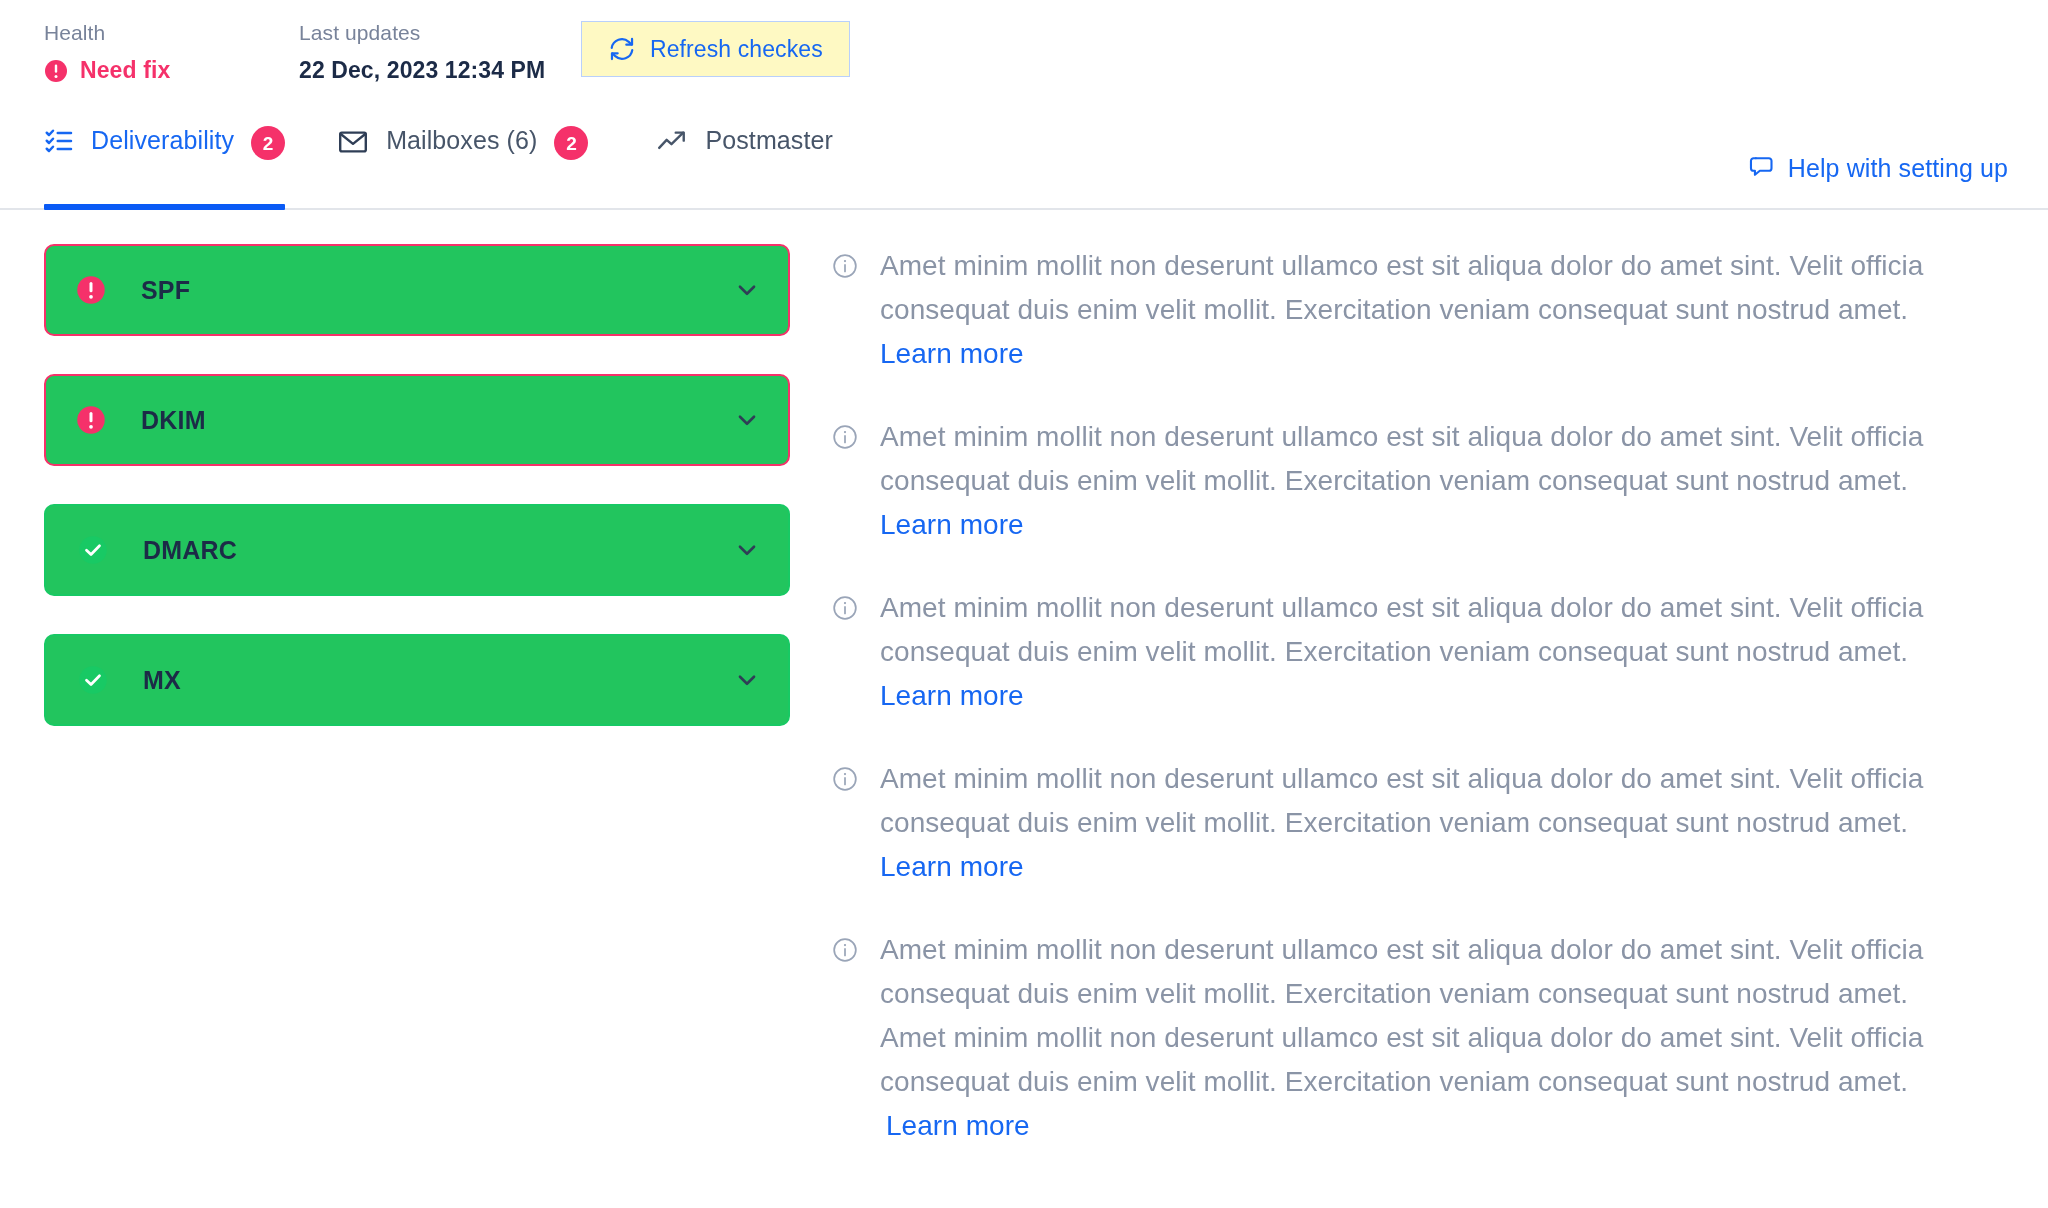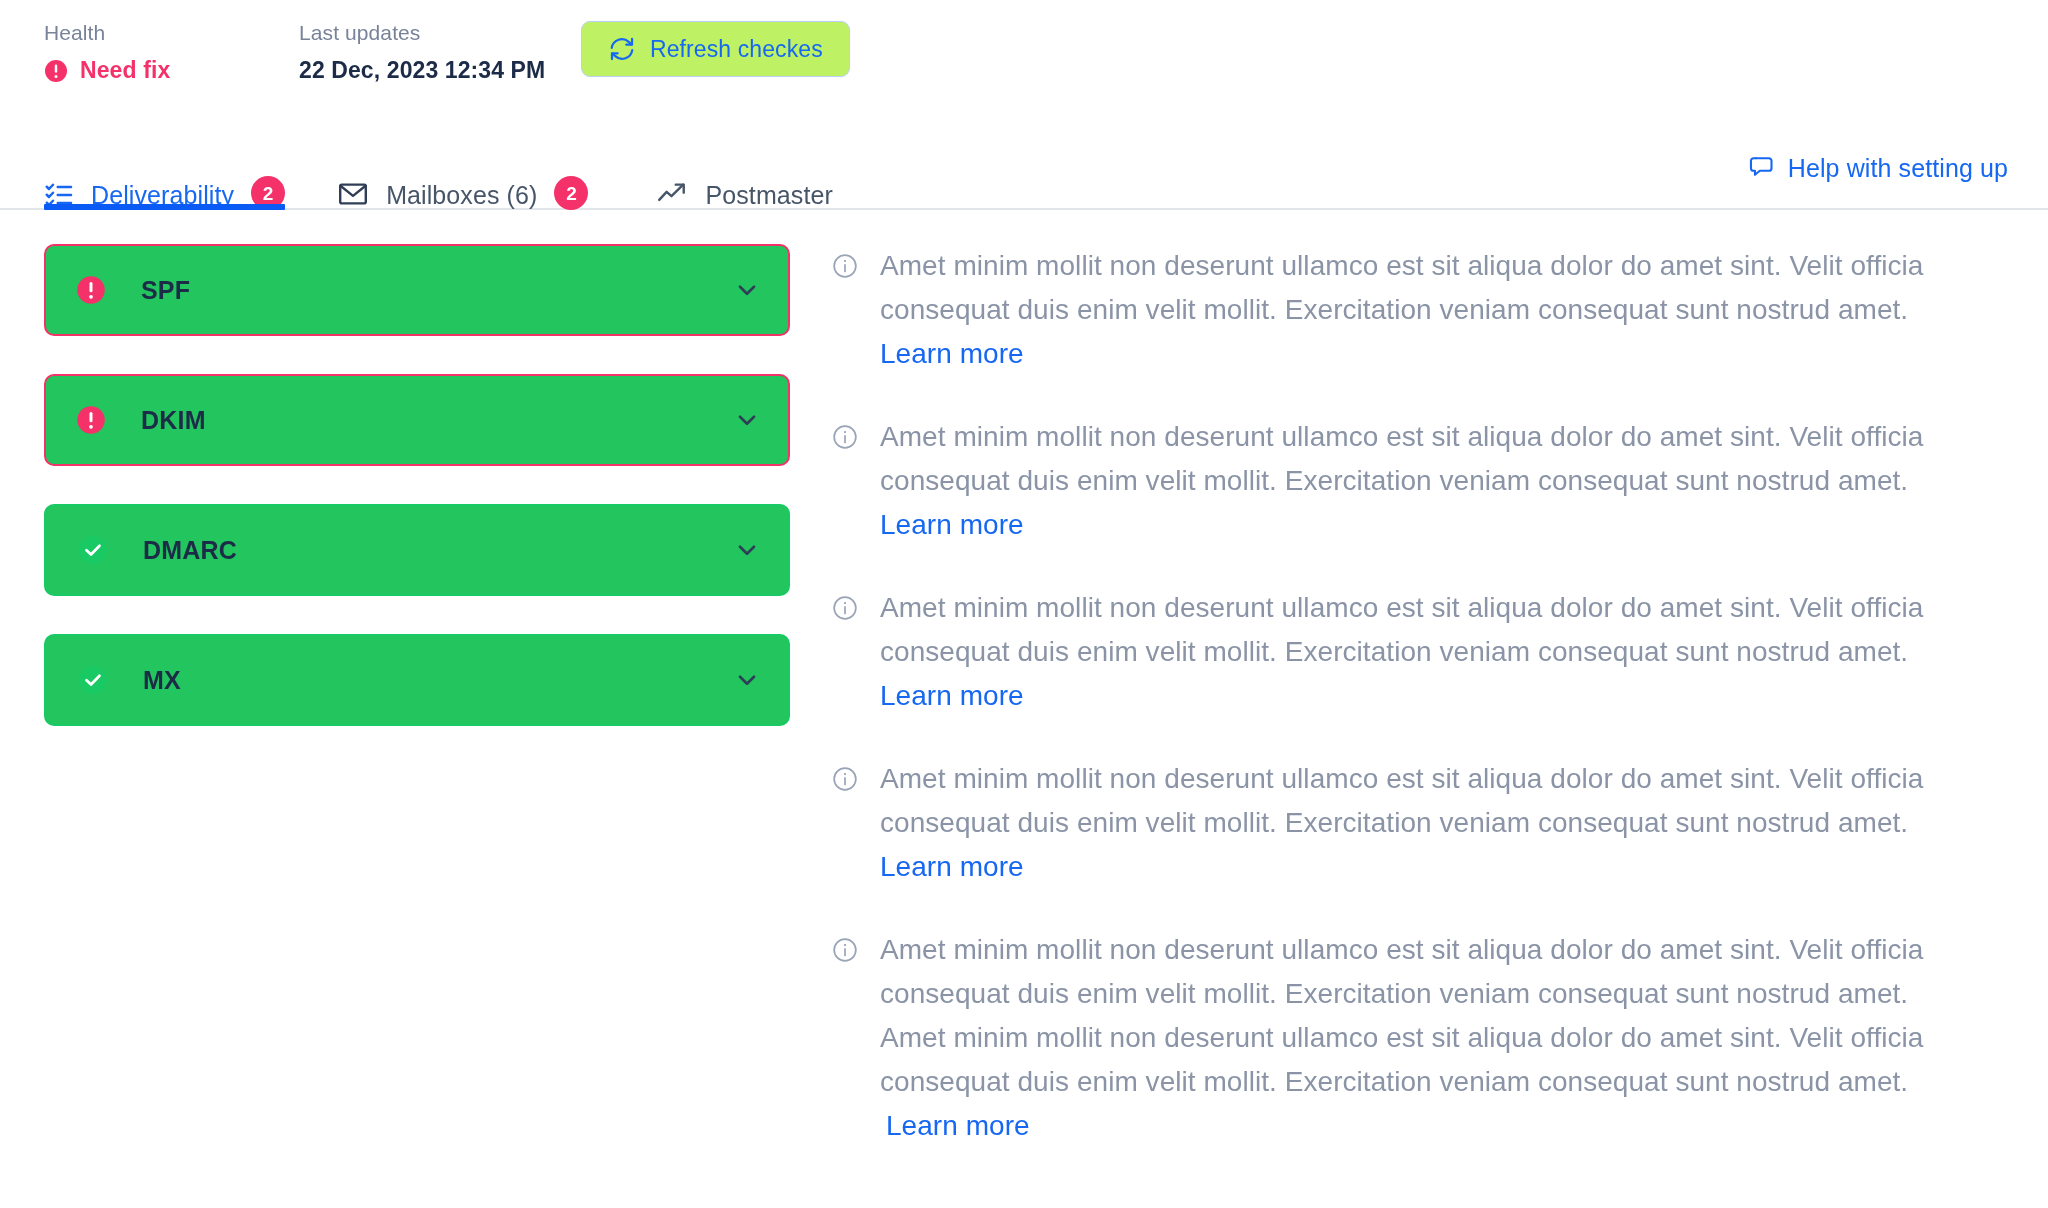--- a/index.html
+++ b/index.html
@@ -28,38 +28,38 @@
   .stat-value-date {
     font-size: 23px; font-weight: bold; color: #1c2b47; letter-spacing: 0.1px;
     white-space: nowrap;
   }
   .err-dot { width: 24px; height: 24px; flex: 0 0 24px; display: block; }
 
   .refresh-btn {
     margin-left: 32px; margin-top: 1px;
     display: inline-flex; align-items: center; gap: 14px;
     height: 56px; padding: 0 26px;
-    border: 1.5px solid #b9d0fb; border-radius: 9px;
-    background: #bef264; cursor: pointer;
+    border: 1.5px solid #b9d0fb; border-radius: 0;
+    background: #fef9c3; cursor: pointer;
     font-family: "Liberation Sans", sans-serif;
   }
   .refresh-btn .lbl { font-size: 23px; color: #1667f2; letter-spacing: 0.1px; }
 
   
   .tabs-wrap { position: relative; margin-top: 42px; height: 84px; }
   .tabs-line {
     position: absolute; left: 0; right: 0; bottom: 0;
     height: 2px; background: #e2e5ea;
   }
   .tabs-row {
     position: absolute; left: 44px; right: 40px; bottom: 0; top: 0;
     display: flex; align-items: center;
   }
   .tab {
-    display: inline-flex; align-items: flex-end; gap: 17px;
+    display: inline-flex; align-items: flex-start; gap: 17px;
     height: 100%; cursor: pointer; position: relative;
     padding: 0 34px 0 0; margin-right: 34px;
   }
   .tab .tab-label { font-size: 25px; letter-spacing: 0.1px; color: #475569; white-space: nowrap; }
   .tab.active .tab-label { color: #1667f2; }
   .tab.active::after {
     content: ""; position: absolute; left: 0; right: 0; bottom: 0;
     height: 6px; background: #0a5af5; border-radius: 1px;
   }
   .tab.active { padding-right: 0; margin-right: 52px; }

